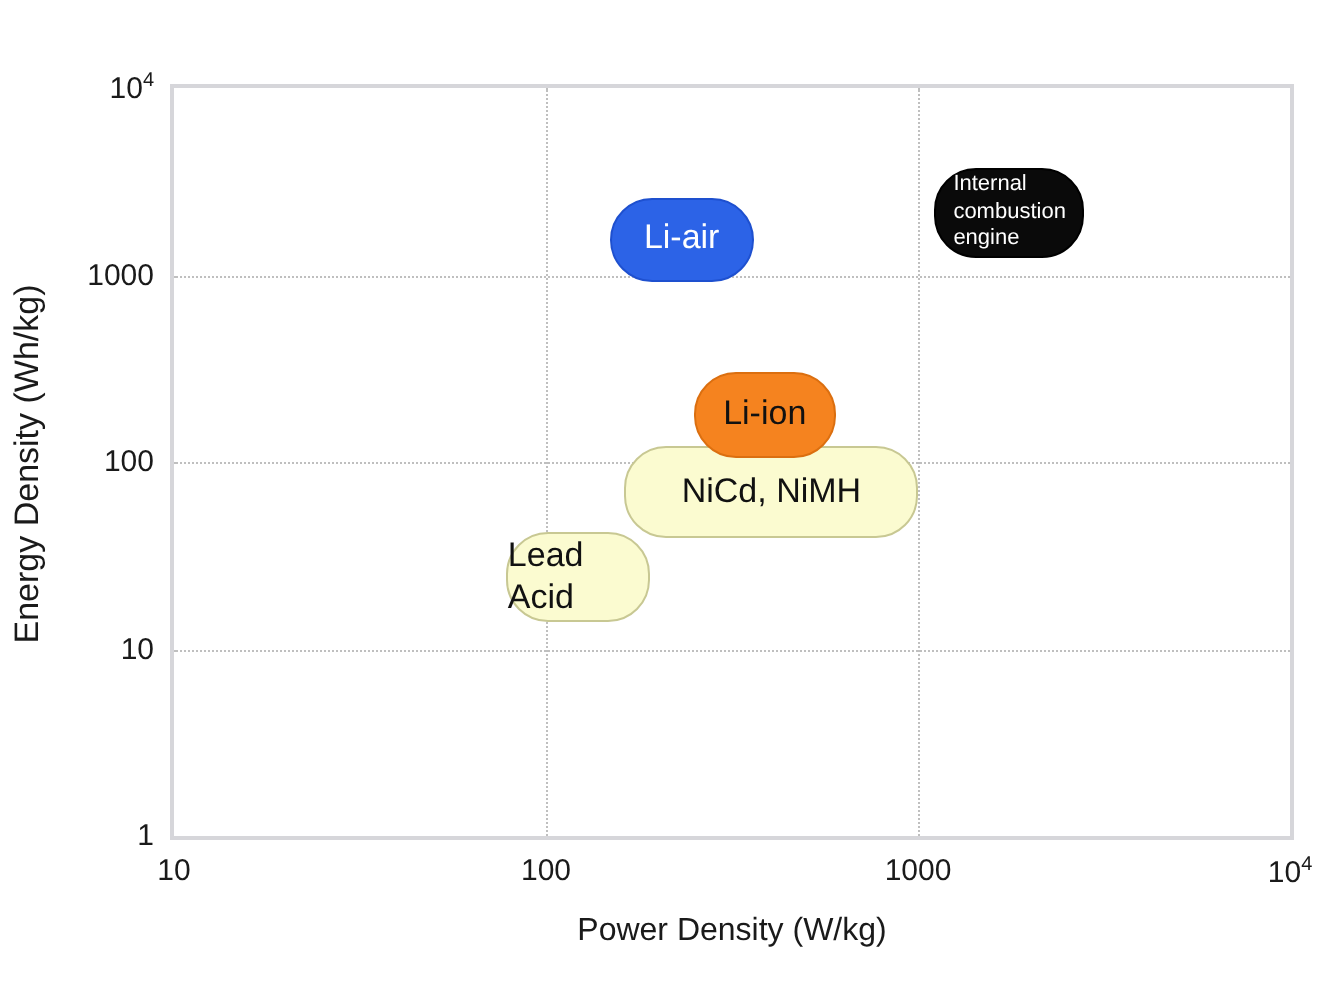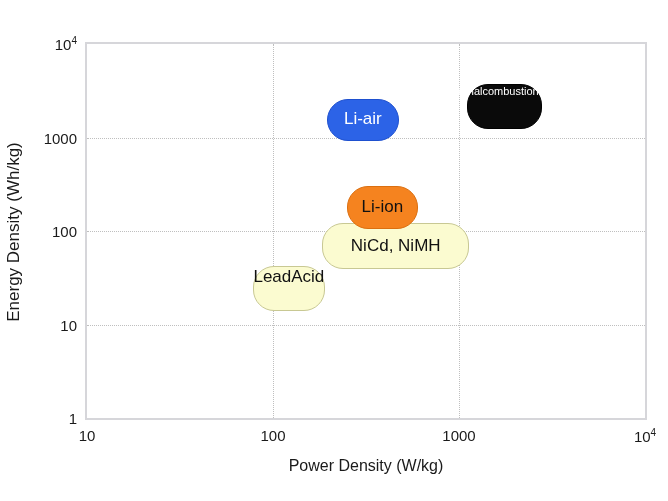--- a/index.html
+++ b/index.html
@@ -34,21 +34,21 @@
     left: 0;
     right: 0;
     height: 0;
     border-top: 1px dotted #bfbfbf;
   }
   .region {
     position: absolute;
     box-sizing: border-box;
     border-radius: 21px;
     display: flex;
-    flex-direction: row;
+    flex-direction: column;
     justify-content: center;
     line-height: 1.22;
     white-space: nowrap;
   }
   .x-ticks {
     position: absolute;
     left: 85px;
     top: 427px;
     width: 562px;
     height: 22px;
@@ -96,28 +96,28 @@
 </head>
 <body>
 
 <div class="figure">
   <div class="plot-area">
       <div class="gridline-v" style="left: 186px; border-left-color: rgb(191, 191, 191);"></div>
       <div class="gridline-v" style="left: 372px; border-left-color: rgb(191, 191, 191);"></div>
       <div class="gridline-h" style="top: 280.5px; border-top-color: rgb(191, 191, 191);"></div>
       <div class="gridline-h" style="top: 187px; border-top-color: rgb(191, 191, 191);"></div>
       <div class="gridline-h" style="top: 93.5px; border-top-color: rgb(191, 191, 191);"></div>
-      <div class="region" style="left: 240px; top: 54.7px; width: 71.6753px; height: 42.1858px; background: rgb(44, 99, 231); border: 1.5px solid rgb(30, 80, 207); color: rgb(255, 255, 255); font-size: 17px; align-items: center; text-align: right;">
+      <div class="region" style="left: 218px; top: 54.7px; width: 71.6753px; height: 42.1858px; background: rgb(44, 99, 231); border: 1.5px solid rgb(30, 80, 207); color: rgb(255, 255, 255); font-size: 17px; align-items: center; text-align: right;">
         <span>Li-air</span>
       </div>
       <div class="region" style="left: 165.93px; top: 222.226px; width: 71.9186px; height: 44.6108px; background: rgb(251, 251, 208); border: 1.5px solid rgb(200, 200, 147); color: rgb(17, 17, 17); font-size: 17px; align-items: flex-start; padding-left: 0;">
         <span>Lead</span>
         <span>Acid</span>
       </div>
-      <div class="region" style="left: 225.467px; top: 178.925px; width: 146.533px; height: 46.3101px; background: rgb(251, 251, 208); border: 1.5px solid rgb(200, 200, 147); color: rgb(17, 17, 17); font-size: 17px; align-items: center; margin-left: 10px;">
+      <div class="region" style="left: 225.467px; top: 178.925px; width: 146.533px; height: 46.3101px; background: rgb(251, 251, 208); border: 1.5px solid rgb(200, 200, 147); color: rgb(17, 17, 17); font-size: 17px; align-items: center;">
         <span>NiCd, NiMH</span>
       </div>
       <div class="region" style="left: 260.017px; top: 141.718px; width: 70.7193px; height: 43.3008px; background: rgb(245, 131, 31); border: 1.5px solid rgb(219, 111, 16); color: rgb(17, 17, 17); font-size: 17px; align-items: center;">
         <span>Li-ion</span>
       </div>
       <div class="region" style="left: 379.699px; top: 39.5045px; width: 75.1833px; height: 45.5894px; background: rgb(10, 10, 10); border: 1.5px solid rgb(0, 0, 0); color: rgb(255, 255, 255); font-size: 11px; align-items: flex-start; padding-left: 9px;">
         <span>Internal</span>
         <span>combustion</span>
         <span>engine</span>
       </div>

